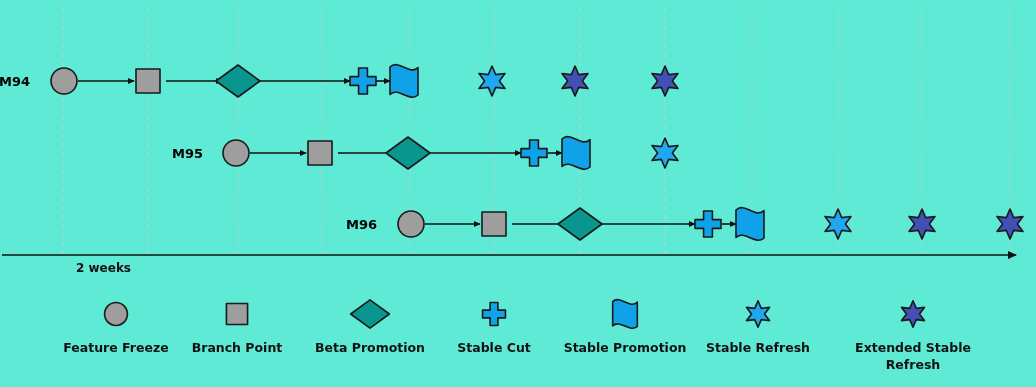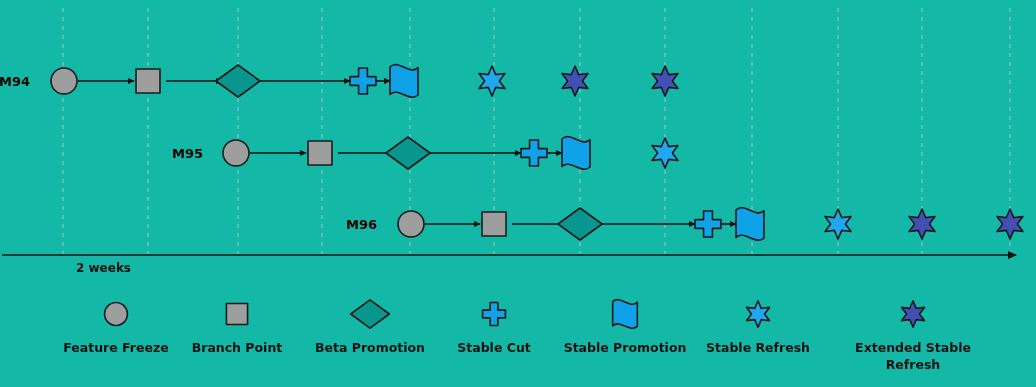--- a/index.html
+++ b/index.html
@@ -8,21 +8,21 @@
     background: #ffffff;
   }
   body {
     font-family: "DejaVu Sans", sans-serif;
     -webkit-font-smoothing: antialiased;
   }
   #canvas {
     position: relative;
     width: 1036px;
     height: 387px;
-    background: #14b8a6;
+    background: #5eead4;
     overflow: hidden;
   }
   #diagram {
     position: absolute;
     left: 0;
     top: 0;
     width: 1036px;
     height: 387px;
     display: block;
   }

